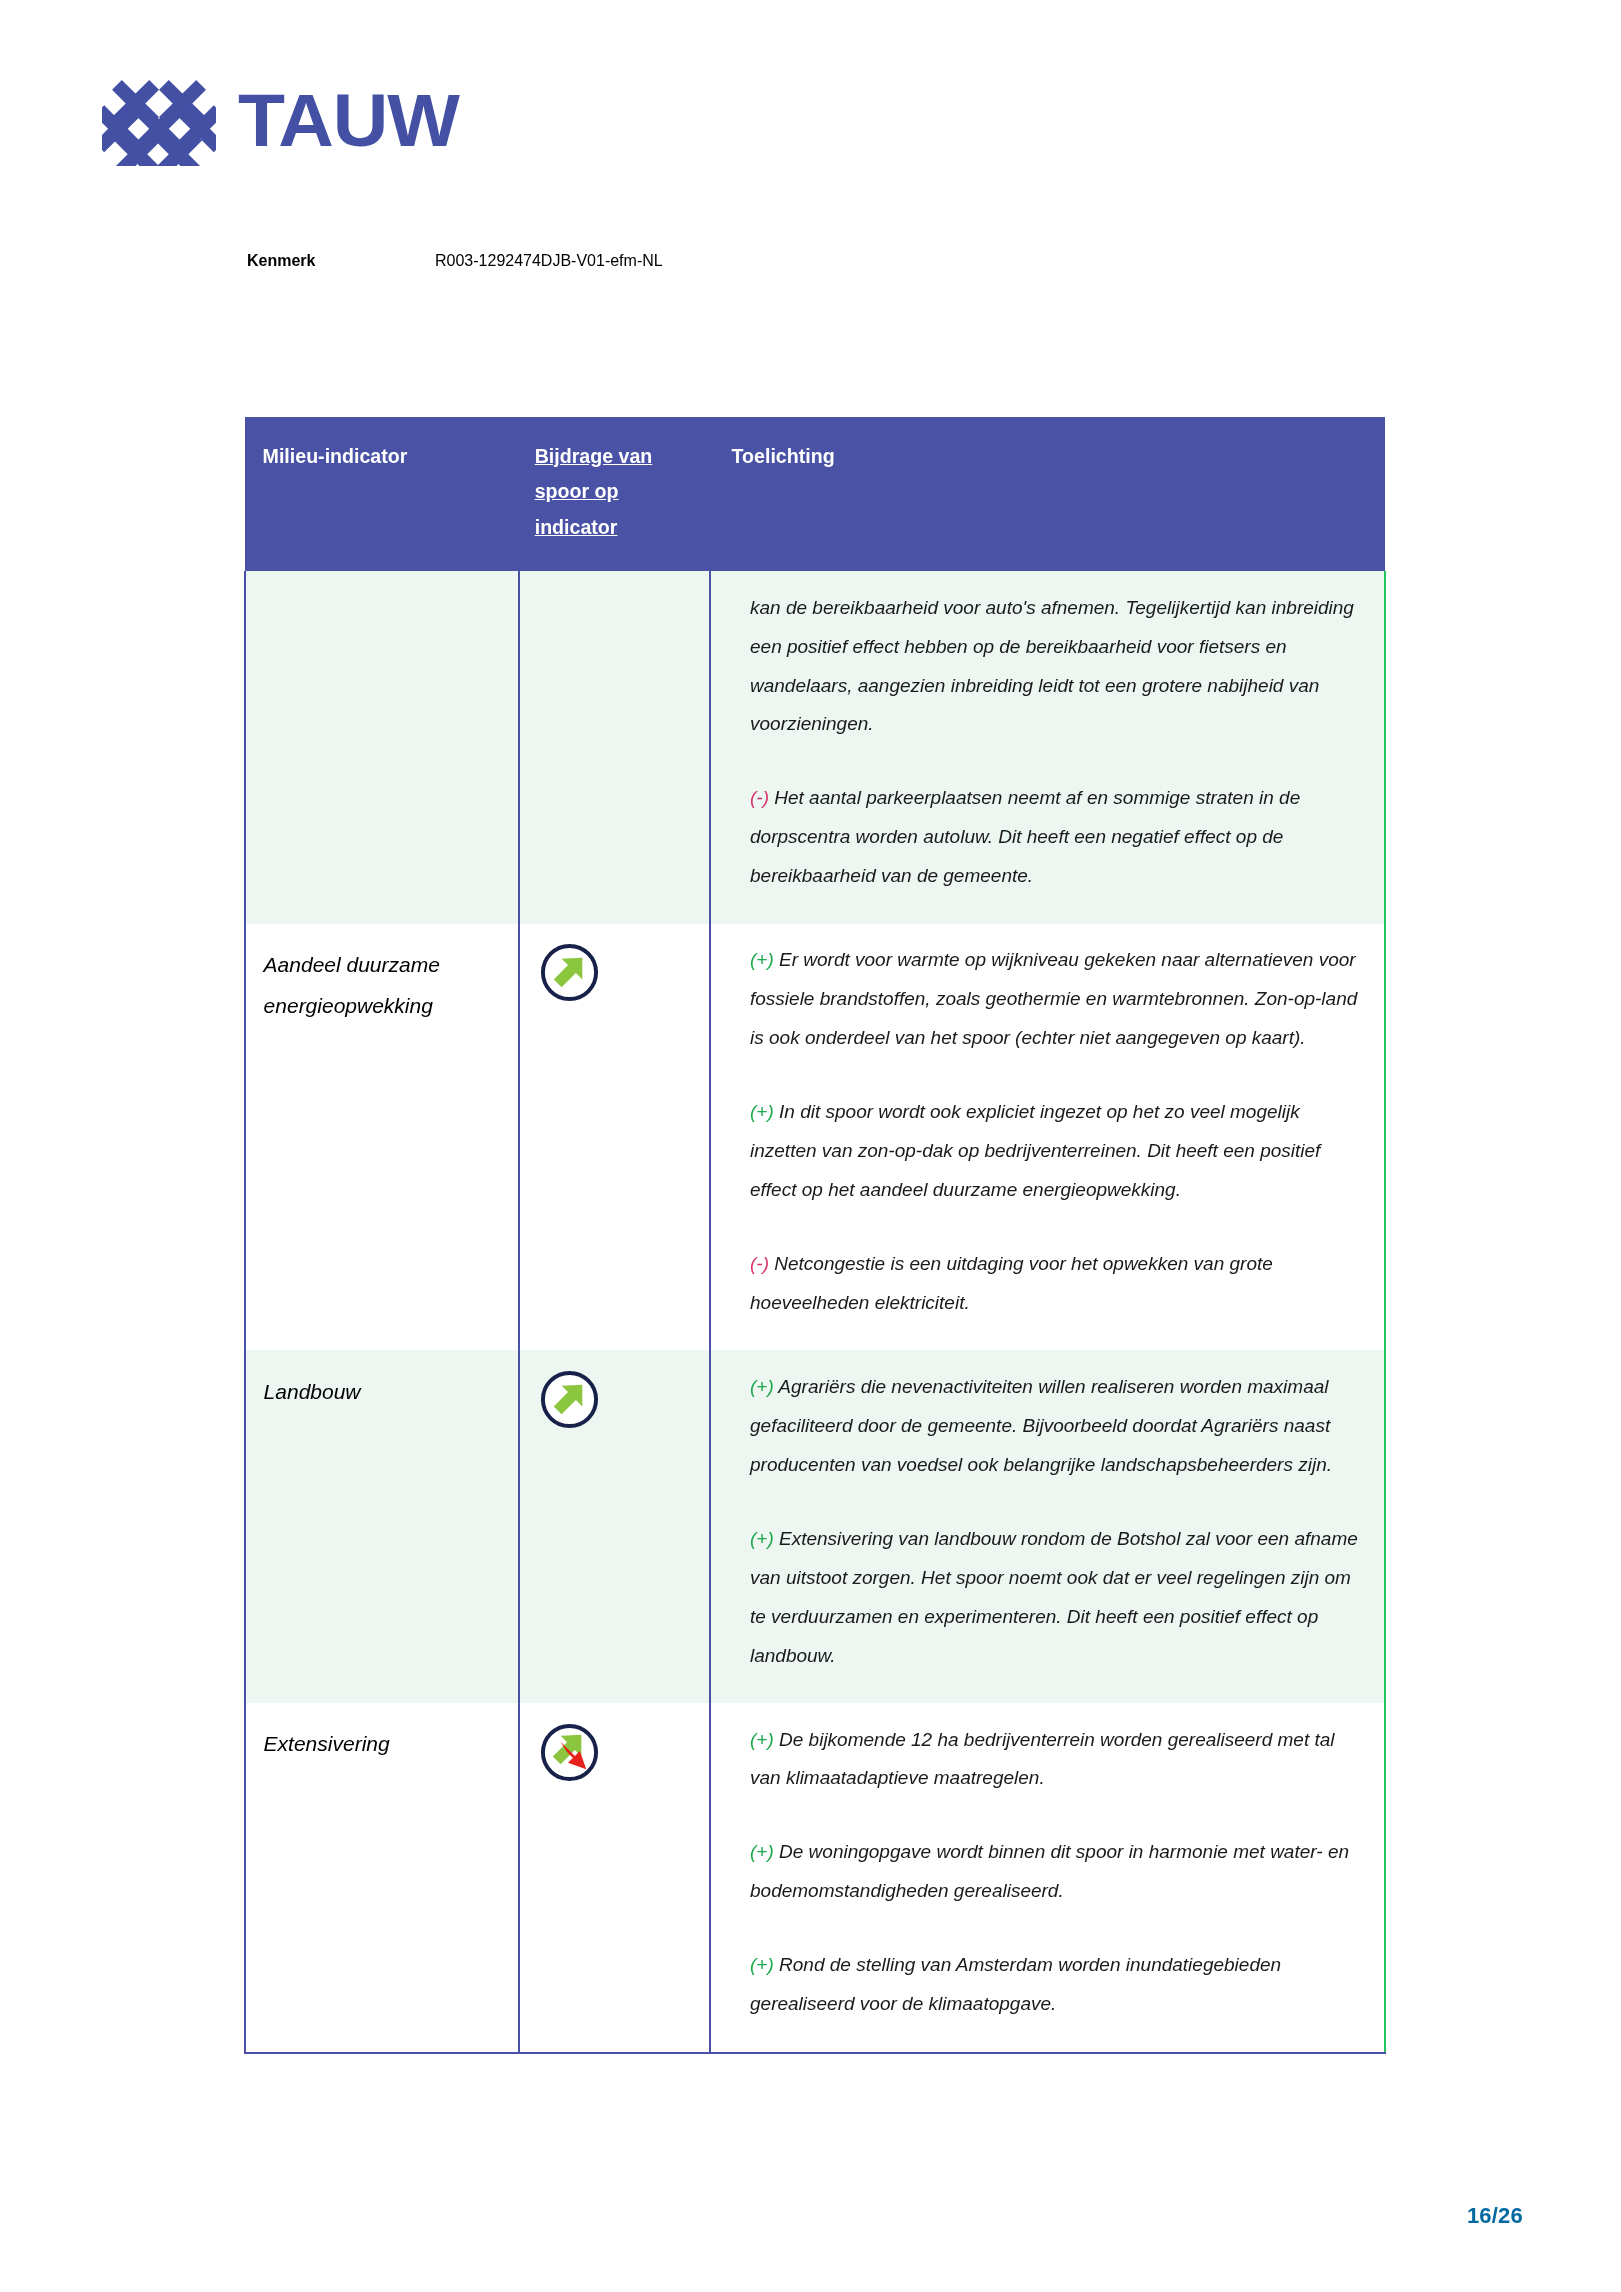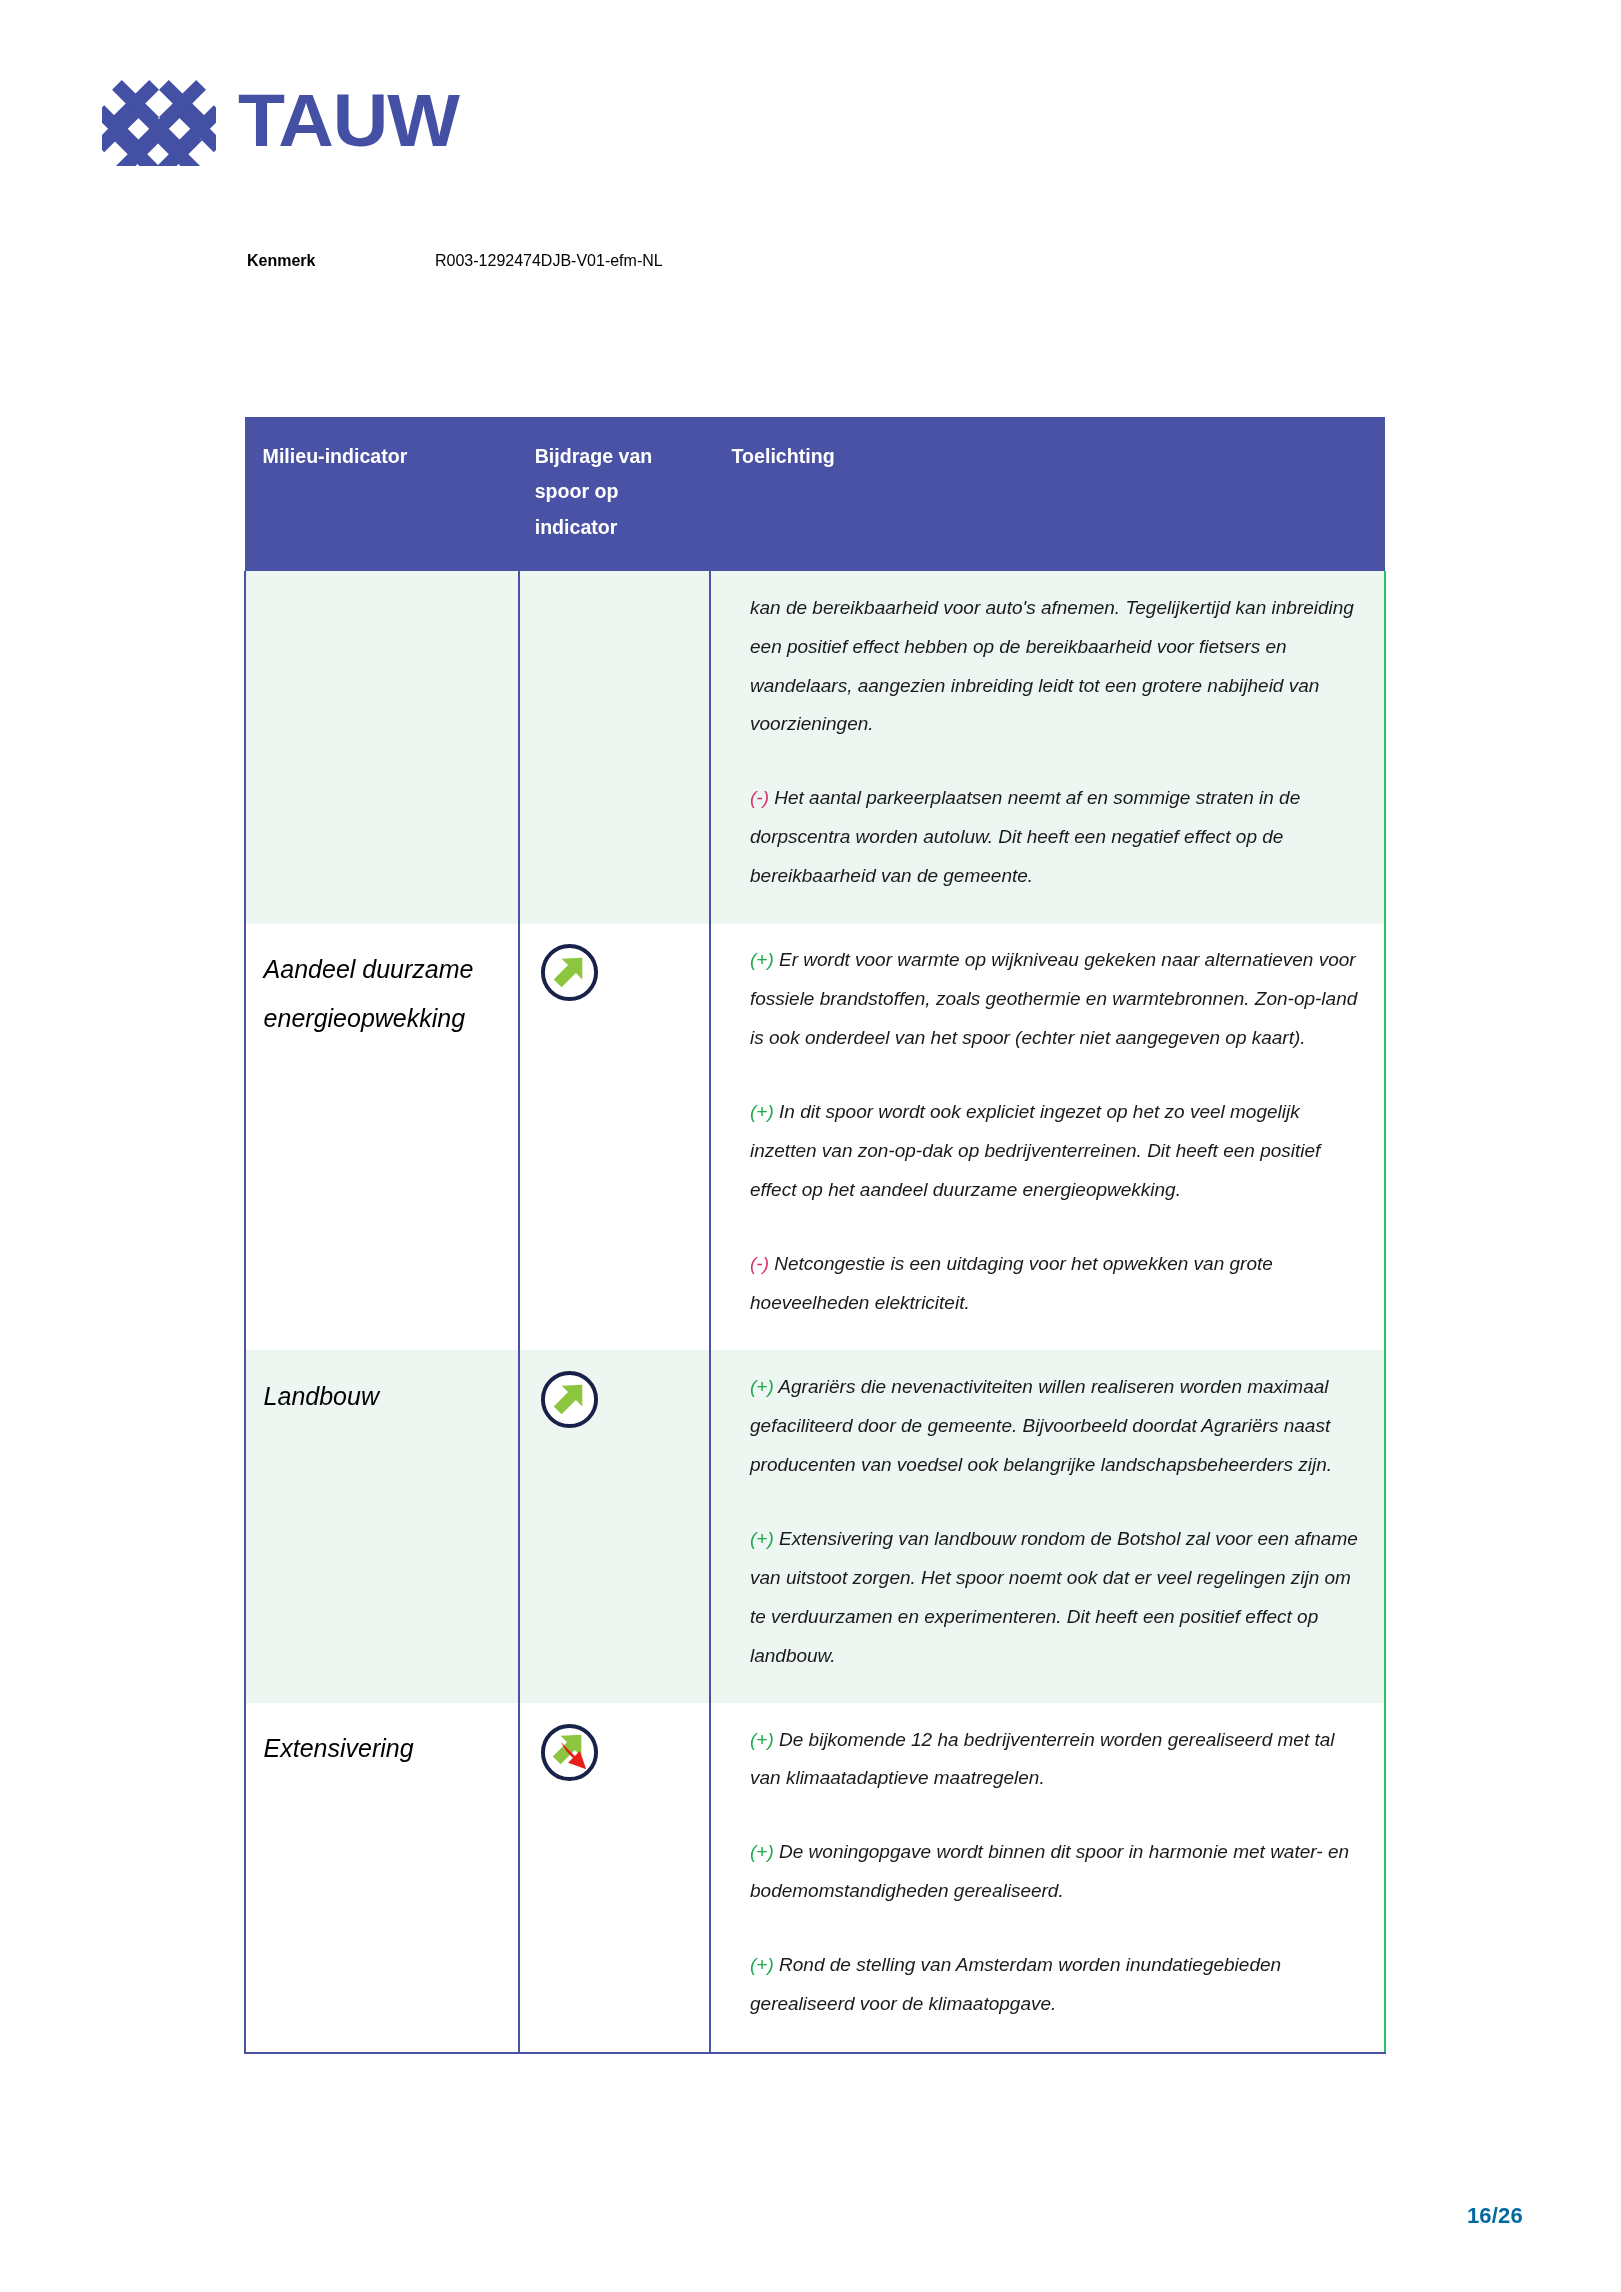--- a/index.html
+++ b/index.html
@@ -73,21 +73,21 @@
     background: #4A52A5;
     color: #ffffff;
     font-size: 19.6px;
     font-weight: bold;
     text-align: left;
     vertical-align: top;
     padding: 21.6px 17.6px 25.5px 17.6px;
     line-height: 1.82;
     border: none;
   }
-  #indicator-table thead th.h2 { padding-left: 15.7px; }
+  #indicator-table thead th.h2 { padding-left: 15.7px; text-decoration: underline; }
   #indicator-table thead th.h3 { padding-left: 21.6px; }
 
   #indicator-table tbody td {
     vertical-align: top;
     font-size: 19px;
     line-height: 2.05;
     padding: 17.6px 19.6px 21.6px 17.6px;
     background: #EDF6F1;
     border-left: 2px solid #4A52A5;
     border-right: 2px solid #4A52A5;
@@ -105,21 +105,21 @@
     padding-left: 39px;
     font-style: italic;
   }
   #indicator-table tbody tr.alt td { background: #ffffff; }
   #indicator-table tbody tr:last-child td {
     border-bottom: 2.9px solid #4A52A5;
   }
 
   .ind-label {
     font-style: italic;
-    font-size: 25px;
+    font-size: 21px;
     line-height: 1.95;
     color: #000000;
     padding-top: 3.9px;
   }
   .cell-icon {
     text-align: left;
     padding-top: 29px;
     padding-left: 21.6px;
   }
   .para {

